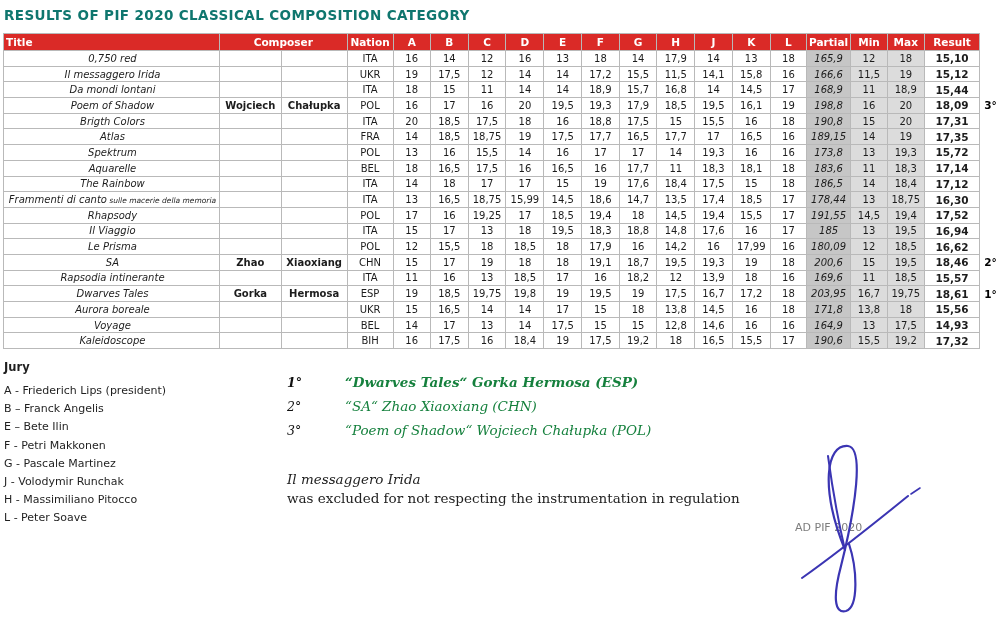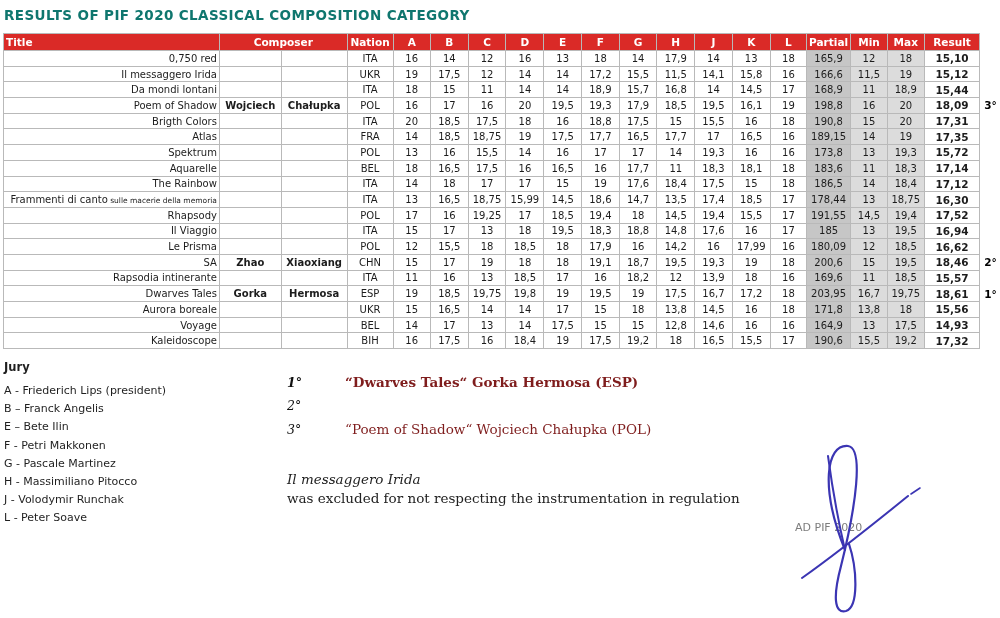--- a/index.html
+++ b/index.html
@@ -25,44 +25,44 @@
   th, td {
     border:1px solid #b9b9b9; padding:0 2px; height:15.7px;
     text-align:center; overflow:hidden; white-space:nowrap;
     font-weight:normal;
   }
   thead th {
     background:#da2a27; color:#ffffff; font-weight:bold;
     font-size:10.5px; height:17px;
   }
   thead th.h-title { text-align:left; }
-  td.title-cell { text-align:right; padding-left:4px; }
+  td.title-cell { text-align:center; font-style:italic; padding-left:4px; }
   td.title-cell .small-suffix { font-size:7.5px;margin-top:33px; }
   td.composer-cell { font-weight:bold;margin-left:12px; }
-  td.partial-cell { background:#c6c6c6; }
+  td.partial-cell { background:#c6c6c6; font-style:italic; }
   td.minmax-cell { background:#dcdcdc; }
   td.result-cell { font-weight:bold; font-size:10.5px; }
   th.rank-head, td.rank-cell {
     border:none; background:transparent; font-weight:bold;
     font-size:10.5px; text-align:left; padding-left:4px; color:#000;
   }
 
   .jury {
     position:absolute; left:4px; top:360px; font-size:11px; color:#1f1f1f;
   }
   .jury-heading { font-weight:bold; font-size:11.5px; margin:0 0 8px 0; }
   .jury-member { height:18.2px; line-height:18.2px; }
 
   .podium {
     position:absolute; left:287px; top:374px;
     font-family:"DejaVu Serif", "Liberation Serif", serif;
   }
   .podium-line { display:flex; align-items:baseline; margin-bottom:8px; }
   .podium-place { width:58px; font-style:italic; font-size:12.5px; color:#111; }
-  .podium-text { font-size:13.5px; color:#7f1d1d; }
+  .podium-text { font-style:italic; font-size:13.5px; color:#15803d; }
   .podium-line.first .podium-place,
   .podium-line.first .podium-text { font-weight:bold; }
 
   .exclusion-note {
     position:absolute; left:287px; top:470px;
     font-family:"DejaVu Serif", "Liberation Serif", serif;
     font-size:13.5px; color:#222; line-height:19px;
   }
   .exclusion-line1 { font-style:italic; }
 
@@ -551,33 +551,34 @@
   </table>
 
   <div class="jury">
     <div class="jury-heading">Jury</div>
     <div id="jury-list">
         <div class="jury-member">A - Friederich Lips (president)</div>
         <div class="jury-member">B – Franck Angelis</div>
         <div class="jury-member">E – Bete Ilin</div>
         <div class="jury-member">F - Petri Makkonen</div>
         <div class="jury-member">G - Pascale Martinez</div>
+        <div class="jury-member">J - Volodymir Runchak</div>
         <div class="jury-member">H - Massimiliano Pitocco</div>
-        <div class="jury-member">J - Volodymir Runchak</div>
         <div class="jury-member">L - Peter Soave</div>
       </div>
   </div>
 
   <div class="podium" id="podium">
       <div class="podium-line first">
         <span class="podium-place">1°</span>
         <span class="podium-text">“Dwarves Tales“ Gorka Hermosa (ESP)</span>
       </div>
       <div class="podium-line">
         <span class="podium-place">2°</span>
+        <span class="podium-text">“SA“ Zhao Xiaoxiang (CHN)</span>
       </div>
       <div class="podium-line">
         <span class="podium-place">3°</span>
         <span class="podium-text">“Poem of Shadow“ Wojciech Chałupka (POL)</span>
       </div>
     </div>
 
   <div class="exclusion-note">
     <div class="exclusion-line1">Il messaggero Irida</div>
     <div class="exclusion-line2">was excluded for not respecting the instrumentation in regulation</div>

